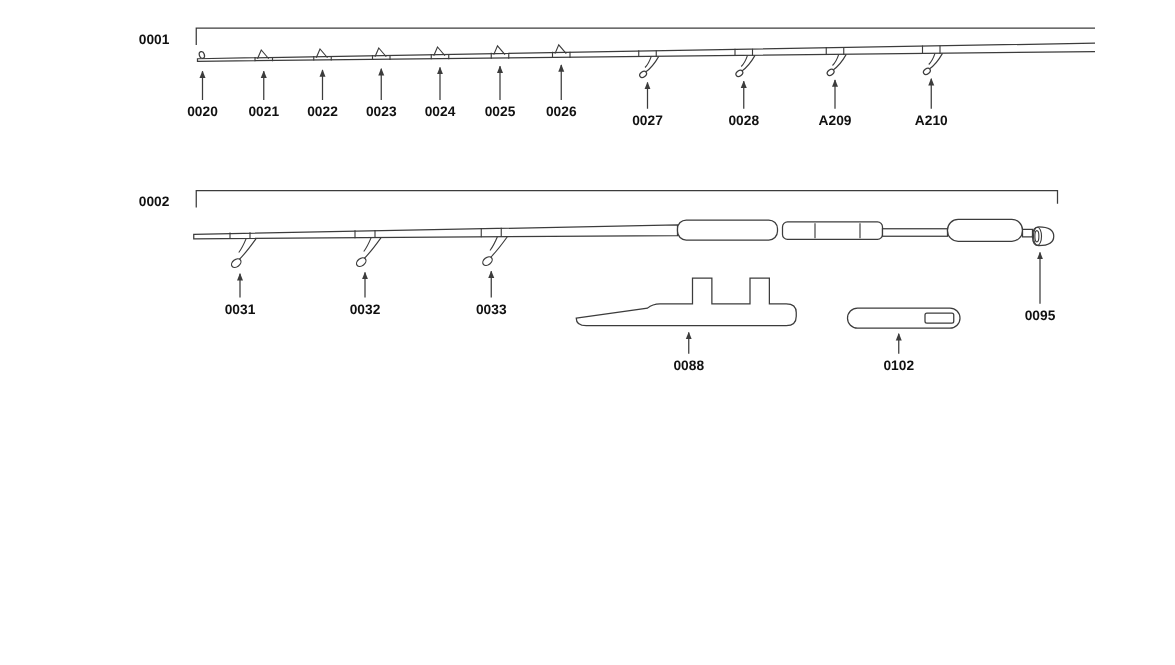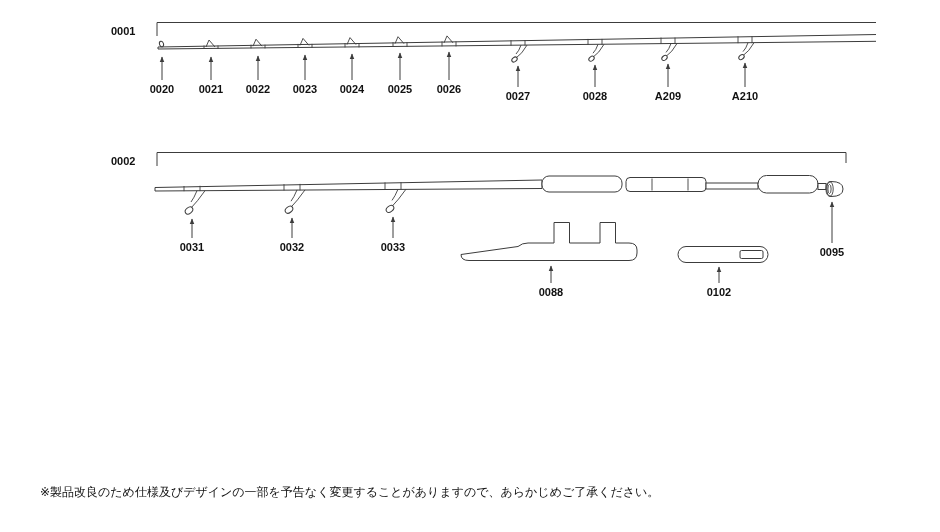--- a/index.html
+++ b/index.html
@@ -183,15 +183,14 @@
         <line class="ln" x1="719" y1="283" x2="719" y2="267" marker-end="url(#ah)"></line>
         <text class="part-label" x="719" y="296">0102</text>
       </g>
       <g>
         <line class="ln" x1="832" y1="243" x2="832" y2="202" marker-end="url(#ah)"></line>
         <text class="part-label" x="832" y="256">0095</text>
       </g>
     </g>
   </svg>
 
-  <div class="footnote footnote-2">※製品改良のため仕様及びデザインの一部を予告なく変更することがありますので、あらかじめご了承ください。</div>
 
 </div>
 
 </body></html>

